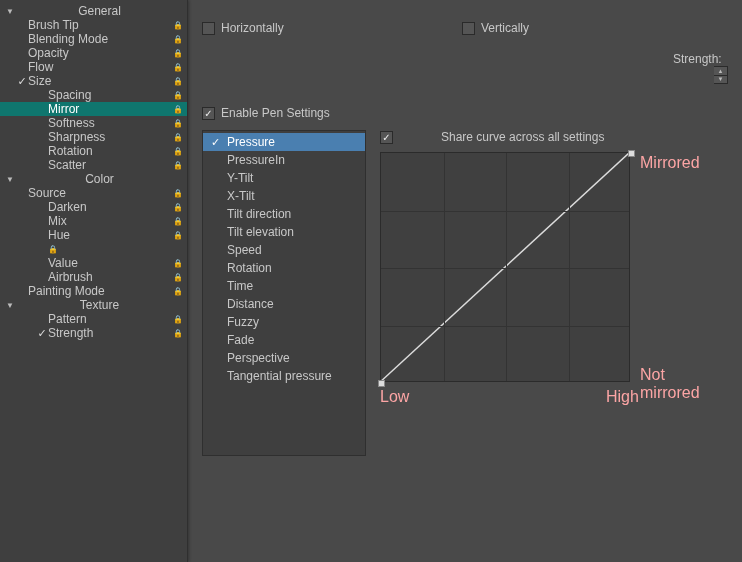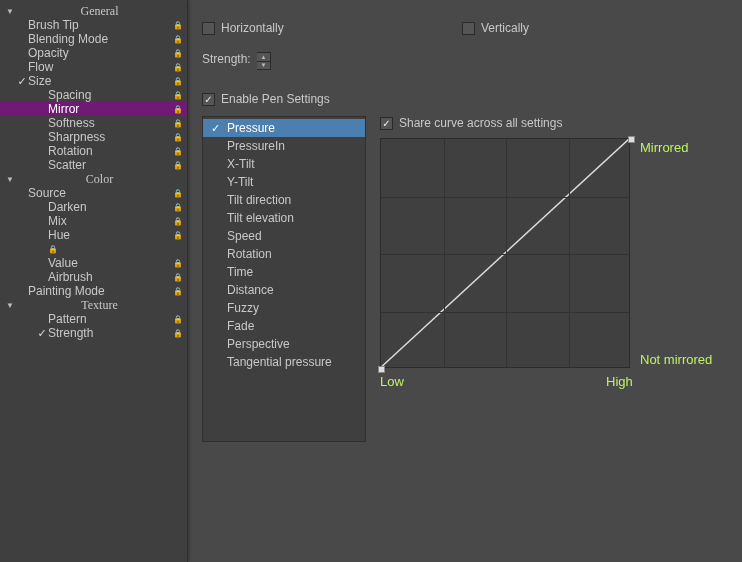--- a/index.html
+++ b/index.html
@@ -29,21 +29,20 @@
   }
   .section-header .tri {
     width: 12px;
     font-size: 8px;
     color: #bbb;
   }
   .section-header .title {
     flex: 1;
     text-align: center;
     color: #c8c8c8;
-    font-family: Liberation Serif, serif;
   }
   .tree-item {
     display: flex;
     align-items: center;
     height: 14px;
     padding-left: 16px;
     padding-right: 4px;
     cursor: pointer;
     position: relative;
   }
@@ -54,21 +53,21 @@
     color: #ddd;
     text-align: center;
   }
   .tree-item .lbl { flex: 1; }
   .tree-item .lock {
     width: 10px;
     font-size: 8px;
     color: #888;
   }
   .tree-item.selected {
-    background: #701a75;
+    background: #0f766e;
     color: #fff;
   }
   .tree-item.selected .lock,
   .tree-item.selected .chk { color: #fff; }
 
   .main {
     flex: 1;
     padding: 12px 14px;
     position: relative;
   }
@@ -94,21 +93,22 @@
     margin-top: 6px;
   }
   .mirror-row .opt {
     display: flex;
     align-items: center;
     width: 260px;
     text-align: right;
   }
   .strength-row {
     display: flex;
-    align-items: flex-start;
+    align-items: flex-end;
+    flex-direction: column;
   }
   .strength-label {
     width: 55px;
   }
   .slider {
     flex: 1;
     height: 18px;
     background: #4a7fb0;
     border: 1px solid #2a2a2a;
     position: relative;
@@ -175,20 +175,21 @@
   .sensor-item.selected .chk { color: #fff; }
 
   .curve-area {
     flex: 1;
     position: relative;
   }
   .share-row {
     display: flex;
     align-items: center;
     margin-bottom: 8px;
+    gap: 42px;
   }
   .curve-box {
     position: relative;
   }
   .curve-canvas {
     width: 250px;
     height: 230px;
     background: #404040;
     border: 1px solid #2b2b2b;
     position: relative;
@@ -201,22 +202,22 @@
   }
   .curve-handle {
     position:absolute;
     width:7px; height:7px;
     background:#ddd;
     border:1px solid #888;
     margin-left:-3px; margin-top:-3px;
   }
   .axis-label {
     position:absolute;
-    color:#bef264;
-    font-size:13px;
+    color:#fca5a5;
+    font-size:16px;
   }
 </style>
 </head>
 <body>
 
 <div class="sidebar" id="sidebar">
     <div class="section-header">
       <span class="tri">▼</span>
       <span class="title">General</span>
     </div>
@@ -365,25 +366,25 @@
         <div class="sensor-item selected">
           <span class="chk">✓</span>
           <span>Pressure</span>
         </div>
         <div class="sensor-item">
           <span class="chk"></span>
           <span>PressureIn</span>
         </div>
         <div class="sensor-item">
           <span class="chk"></span>
+          <span>Y-Tilt</span>
+        </div>
+        <div class="sensor-item">
+          <span class="chk"></span>
           <span>X-Tilt</span>
-        </div>
-        <div class="sensor-item">
-          <span class="chk"></span>
-          <span>Y-Tilt</span>
         </div>
         <div class="sensor-item">
           <span class="chk"></span>
           <span>Tilt direction</span>
         </div>
         <div class="sensor-item">
           <span class="chk"></span>
           <span>Tilt elevation</span>
         </div>
         <div class="sensor-item">

